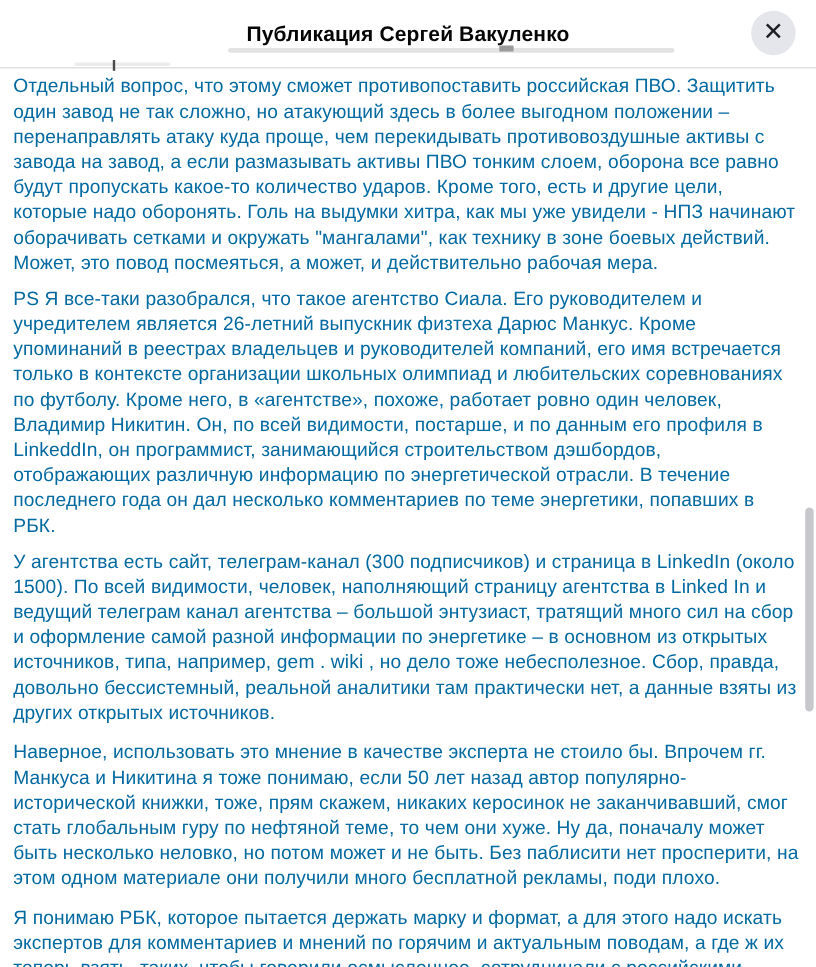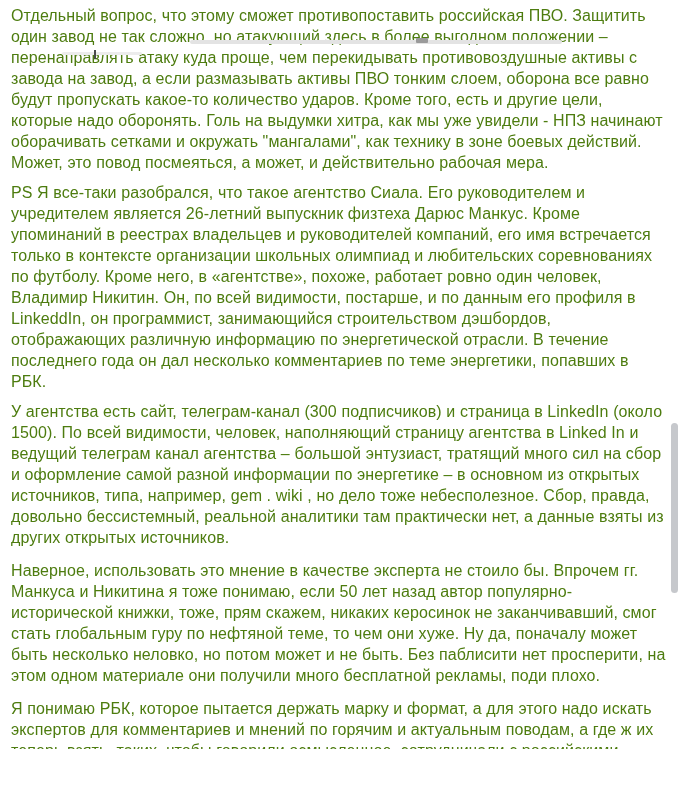--- a/index.html
+++ b/index.html
@@ -69,21 +69,21 @@
     position: relative;
     height: 749px;
     overflow: hidden;
     padding: 5px 14px 0 11px;
     box-sizing: border-box;
   }
   .para {
     margin: 0 0 9px 0;
     font-size: 16px;
     line-height: 21px;
-    color: #4d7c0f;
+    color: #0369a1;
     letter-spacing: 0.1px;
     text-align: left;
   }
   .para.no-gap { margin-bottom: 0; }
   .para + .para.no-gap { margin-top: 12px; }
   .scrollbar-thumb {
     position: absolute;
     right: 2px;
     top: 423px;
     width: 7px;
@@ -91,20 +91,26 @@
     border-radius: 4px;
     background: #c6c8cc;
     z-index: 4;
   }
 </style>
 </head>
 <body>
 
 <div class="dialog">
 
+  <div class="dialog-header">
+    <div class="dialog-title">Публикация Сергей Вакуленко</div>
+    <button class="close-button">
+      <span class="close-icon">✕</span>
+    </button>
+  </div>
 
   <div class="remnant remnant-a"></div>
   <div class="remnant remnant-b"></div>
   <div class="remnant remnant-c"></div>
   <div class="remnant remnant-d"></div>
 
   <div class="dialog-body">
     <p class="para">Отдельный вопрос, что этому сможет противопоставить российская ПВО. Защитить один завод не так сложно, но атакующий здесь в более выгодном положении – перенаправлять атаку куда проще, чем перекидывать противовоздушные активы с завода на завод, а если размазывать активы ПВО тонким слоем, оборона все равно будут пропускать какое-то количество ударов. Кроме того, есть и другие цели, которые надо оборонять. Голь на выдумки хитра, как мы уже увидели - НПЗ начинают оборачивать сетками и окружать "мангалами", как технику в зоне боевых действий. Может, это повод посмеяться, а может, и действительно рабочая мера.</p>
     <p class="para">PS Я все-таки разобрался, что такое агентство Сиала. Его руководителем и учредителем является 26-летний выпускник физтеха Дарюс Манкус. Кроме упоминаний в реестрах владельцев и руководителей компаний, его имя встречается только в контексте организации школьных олимпиад и любительских соревнованиях по футболу. Кроме него, в «агентстве», похоже, работает ровно один человек, Владимир Никитин. Он, по всей видимости, постарше, и по данным его профиля в LinkeddIn, он программист, занимающийся строительством дэшбордов, отображающих различную информацию по энергетической отрасли. В течение последнего года он дал несколько комментариев по теме энергетики, попавших в РБК.</p>
     <p class="para">У агентства есть сайт, телеграм-канал (300 подписчиков) и страница в LinkedIn (около 1500). По всей видимости, человек, наполняющий страницу агентства в Linked In и ведущий телеграм канал агентства – большой энтузиаст, тратящий много сил на сбор и оформление самой разной информации по энергетике – в основном из открытых источников, типа, например, gem . wiki , но дело тоже небесполезное. Сбор, правда, довольно бессистемный, реальной аналитики там практически нет, а данные взяты из других открытых источников.</p>

